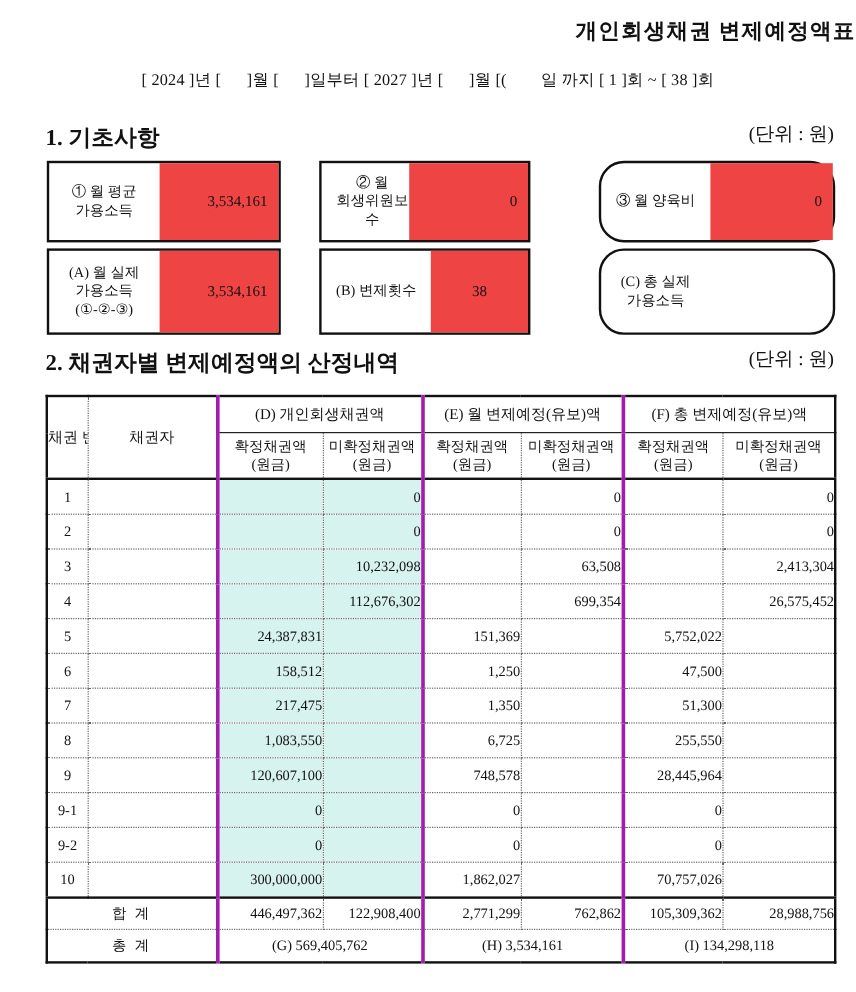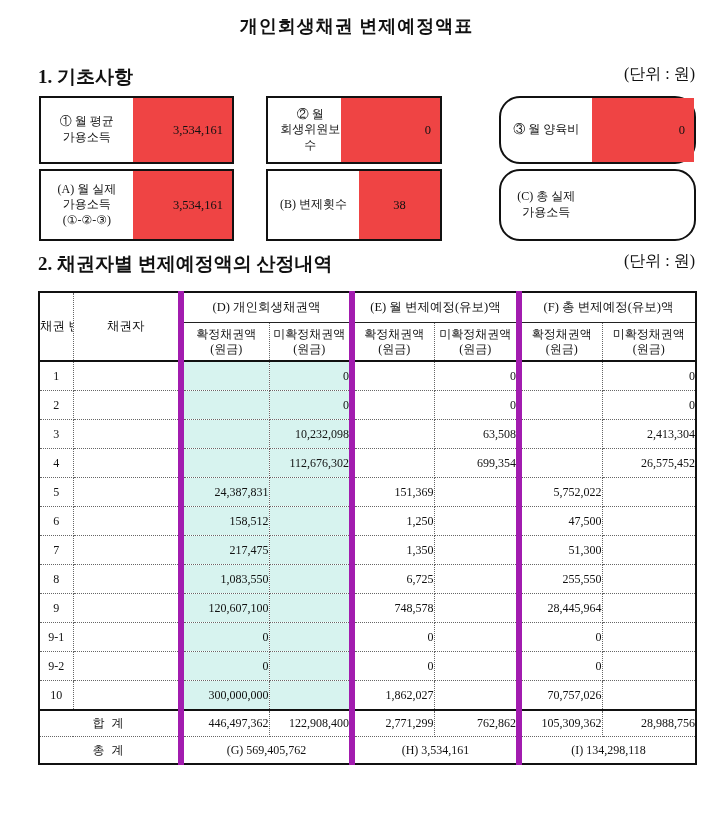--- a/index.html
+++ b/index.html
@@ -5,21 +5,21 @@
   html,body{margin:0;padding:0;background:#fff;}
   body{
     width:713px;height:827px;overflow:hidden;
     font-family:"Liberation Serif","DejaVu Serif",serif;
     color:#111;
     -webkit-font-smoothing:antialiased;
   }
   .page{position:relative;width:713px;height:827px;background:#fff;}
 
   .title{
-    padding-top:14px;text-align:center;
+    padding-top:14px;text-align:right;
     font-size:18px;font-weight:bold;letter-spacing:1px;
   }
   .period{
     margin-top:20px;text-align:center;
     font-size:13.5px;white-space:pre;letter-spacing:.2px;
   }
 
   .sec-row{
     display:flex;justify-content:space-between;align-items:flex-end;
     margin:0 18px 0 38px;
@@ -53,40 +53,41 @@
 
   table.claims{
     margin:14px 0 0 38px;border-collapse:collapse;table-layout:fixed;
     width:657px;font-size:12px;
   }
   table.claims th,table.claims td{
     padding:0;font-weight:normal;overflow:hidden;white-space:nowrap;
   }
   table.claims{border:2px solid #111;}
   .dot-r{border-right:1px dotted #666;}
-  .sol-r{border-right:6px solid #a21caf;}
+  .sol-r{border-right:3px solid #a21caf;}
   thead th{text-align:center;vertical-align:middle;}
   thead tr.grp th{height:29px;font-size:12.5px;}
   thead tr.grp th.g{border-bottom:1px solid #222;}
   thead tr.sub th{height:37px;line-height:1.25;white-space:pre-line;border-bottom:2px solid #111;}
   th.span2{white-space:pre-line;line-height:1.3;border-bottom:2px solid #111;}
   tbody td{height:28px;border-bottom:1px dotted #666;}
   td.no{text-align:center;}
   td.num{text-align:right;padding-right:11px;}
   td.hl{background:#d7f3ef;}
   tr.total-row td{border-top:2px solid #111;height:25px;border-bottom:1px dotted #666;}
   tr.grand-row td{height:26px;border-bottom:none;text-align:center;}
   tr.total-row td.lab,tr.grand-row td.lab{text-align:center;letter-spacing:2px;}
 </style>
 </head>
 <body>
 
 <div class="page">
 
   <div class="title">개인회생채권 변제예정액표</div>
+  <div class="period">[ 2024 ]년 [      ]월 [      ]일부터 [ 2027 ]년 [      ]월 [(        일 까지 [ 1 ]회 ~ [ 38 ]회</div>
 
   <div class="sec-row first">
     <div class="sec-heading">1. 기초사항</div>
     <div class="unit">(단위 : 원)</div>
   </div>
 
   <div class="boxes r1">
     <div class="ibox bx1">
       <div class="lbl">① 월 평균
 가용소득</div>

